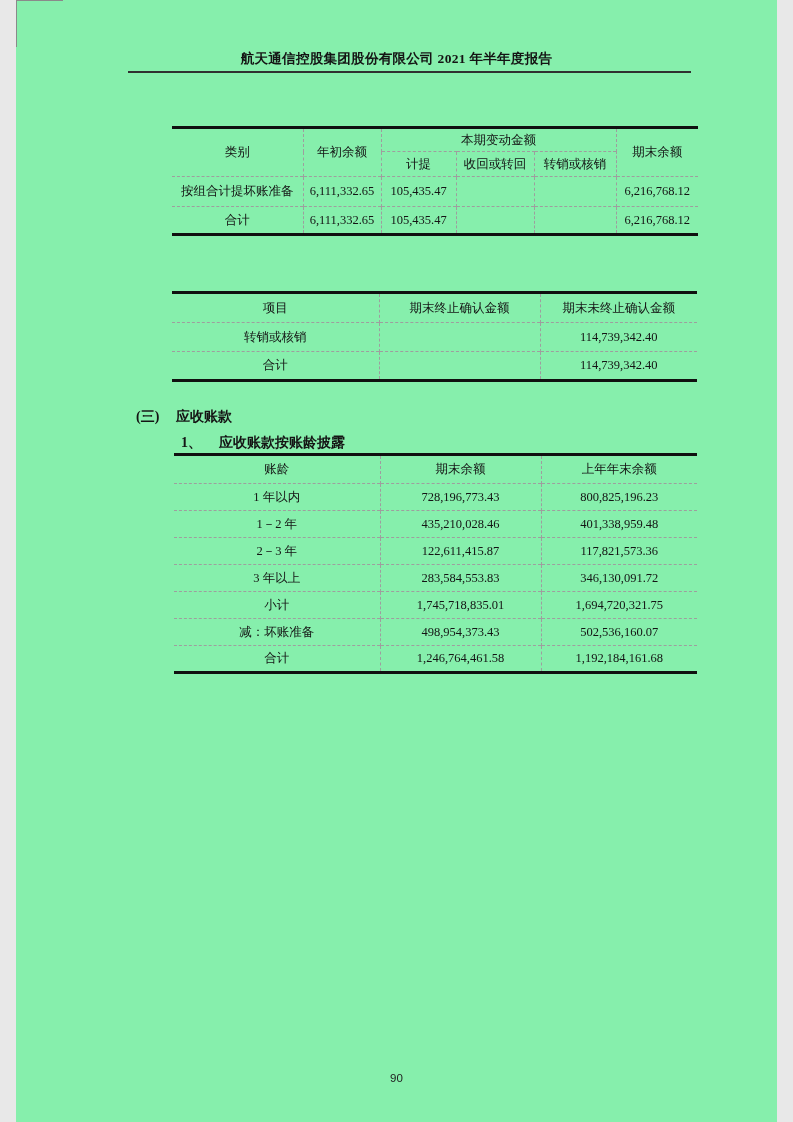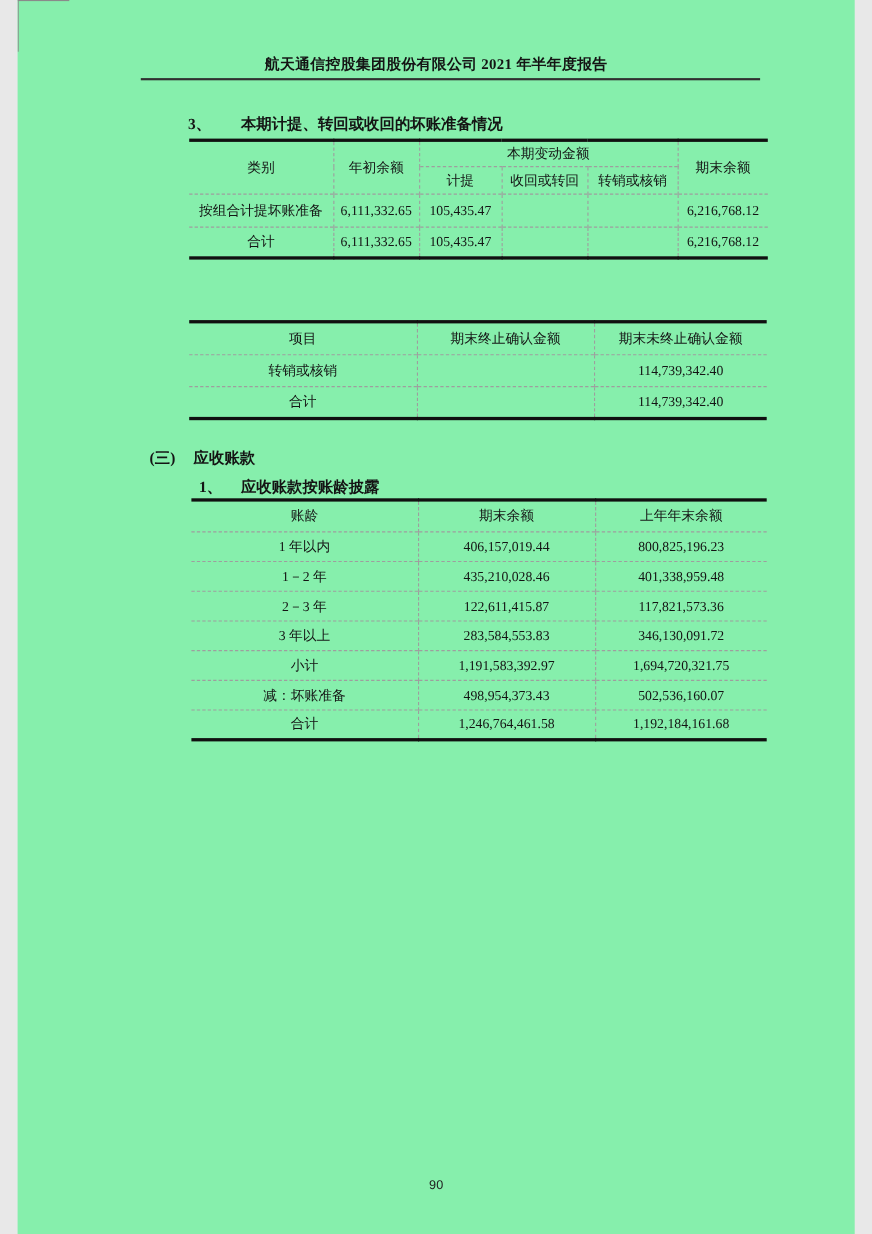--- a/index.html
+++ b/index.html
@@ -72,23 +72,20 @@
 <body>
 
 <div class="page">
 
   <div class="corner-h"></div>
   <div class="corner-v"></div>
 
   <div class="doc-header">航天通信控股集团股份有限公司 2021 年半年度报告</div>
   <div class="header-rule"></div>
 
-  <div class="heading h-sec3">
-    <span class="num">3、</span><span>本期计提、转回或收回的坏账准备情况</span>
-  </div>
 
   <table class="t t1">
     <colgroup>
       <col style="width:131px">
         <col style="width:78px">
         <col style="width:75px">
       <col style="width:78px">
         <col style="width:82px">
         <col style="width:82px">
     </colgroup>
@@ -164,41 +161,41 @@
         <col style="width:156px">
     </colgroup>
     <tbody>
       <tr class="hr">
         <th class="c">账龄</th>
         <th class="c bl">期末余额</th>
         <th class="c bl">上年年末余额</th>
       </tr>
       <tr>
         <td class="l bt">1 年以内</td>
-        <td class="r bl bt">406,157,019.44</td>
+        <td class="r bl bt">728,196,773.43</td>
         <td class="r bl bt">800,825,196.23</td>
       </tr>
       <tr>
         <td class="l bt">1－2 年</td>
         <td class="r bl bt">435,210,028.46</td>
         <td class="r bl bt">401,338,959.48</td>
       </tr>
       <tr>
         <td class="l bt">2－3 年</td>
         <td class="r bl bt">122,611,415.87</td>
         <td class="r bl bt">117,821,573.36</td>
       </tr>
       <tr>
         <td class="l bt">3 年以上</td>
         <td class="r bl bt">283,584,553.83</td>
         <td class="r bl bt">346,130,091.72</td>
       </tr>
       <tr>
         <td class="l bt">小计</td>
-        <td class="r bl bt">1,191,583,392.97</td>
+        <td class="r bl bt">1,745,718,835.01</td>
         <td class="r bl bt">1,694,720,321.75</td>
       </tr>
       <tr>
         <td class="l bt">减：坏账准备</td>
         <td class="r bl bt">498,954,373.43</td>
         <td class="r bl bt">502,536,160.07</td>
       </tr>
       <tr>
         <td class="c bt">合计</td>
         <td class="r bl bt">1,246,764,461.58</td>

